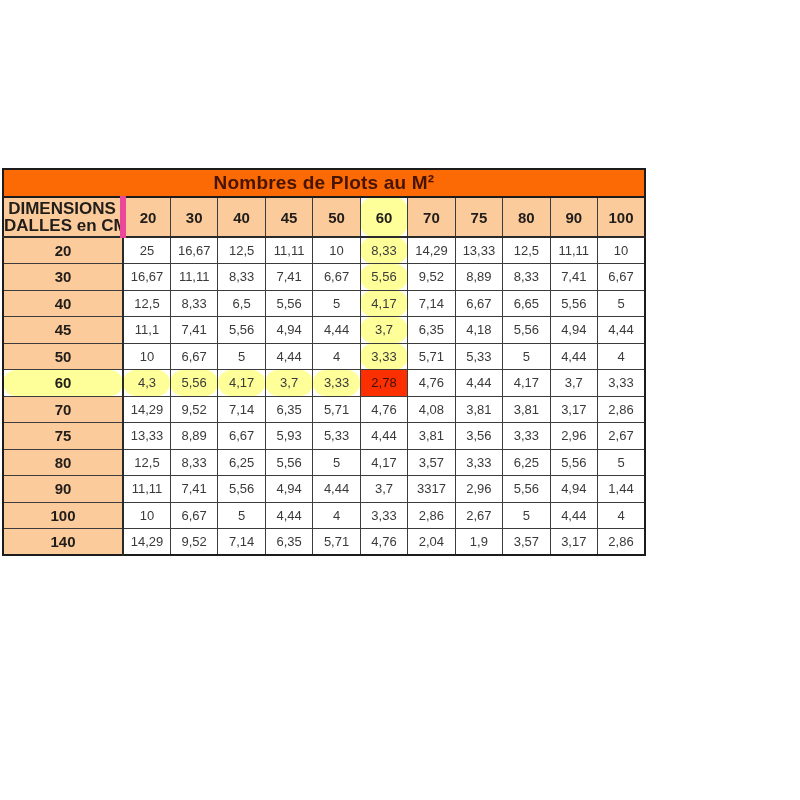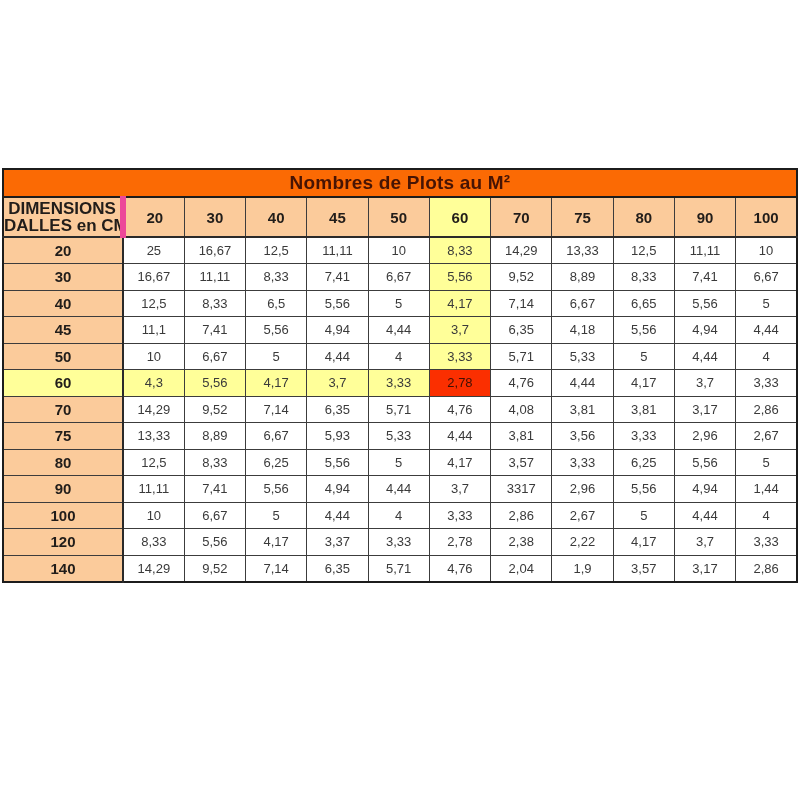--- a/index.html
+++ b/index.html
@@ -6,21 +6,21 @@
     margin: 0; padding: 0;
     width: 800px; height: 800px;
     background: #ffffff;
     overflow: hidden;
     font-family: "Liberation Sans", sans-serif;
   }
   .canvas { position: relative; width: 800px; height: 800px; background: #fff; }
   table.plots {
     position: absolute;
     top: 168px; left: 2px;
-    width: 796px;
+    width: 644px;
     border-collapse: collapse;
     table-layout: fixed;
     border: 2px solid #1c1c1c;
     padding-left: 48px;
   }
   table.plots th, table.plots td {
     border: 1px solid #3c3c3c;
     text-align: center;
     vertical-align: middle;
     padding: 0;
@@ -56,21 +56,21 @@
     color: #3a3a3a;
     font-size: 13px;
   }
   tbody td.row-header {
     background: var(--peach);
     color: #211d1a;
     font-size: 15px;
     font-weight: bold;
     border-right: 2px solid #2a2a2a;
   }
-  th.yellow, td.yellow { background: var(--yellow) !important; }
+  th.yellow, td.yellow { background: var(--yellow) !important; border-radius: 14px; }
   td.red { background: var(--red) !important; color: #401005; }
   col.first { width: 120px; }
 </style>
 </head>
 <body>
 
 <div class="canvas">
   <table class="plots">
     <colgroup>
       <col class="first">
@@ -246,34 +246,20 @@
           <td>4,44</td>
           <td>4</td>
           <td>3,33</td>
           <td>2,86</td>
           <td>2,67</td>
           <td>5</td>
           <td>4,44</td>
           <td>4</td>
         </tr>
         <tr>
-          <td class="row-header">120</td>
-          <td>8,33</td>
-          <td>5,56</td>
-          <td>4,17</td>
-          <td>3,37</td>
-          <td>3,33</td>
-          <td>2,78</td>
-          <td>2,38</td>
-          <td>2,22</td>
-          <td>4,17</td>
-          <td>3,7</td>
-          <td>3,33</td>
-        </tr>
-        <tr>
           <td class="row-header">140</td>
           <td>14,29</td>
           <td>9,52</td>
           <td>7,14</td>
           <td>6,35</td>
           <td>5,71</td>
           <td>4,76</td>
           <td>2,04</td>
           <td>1,9</td>
           <td>3,57</td>

